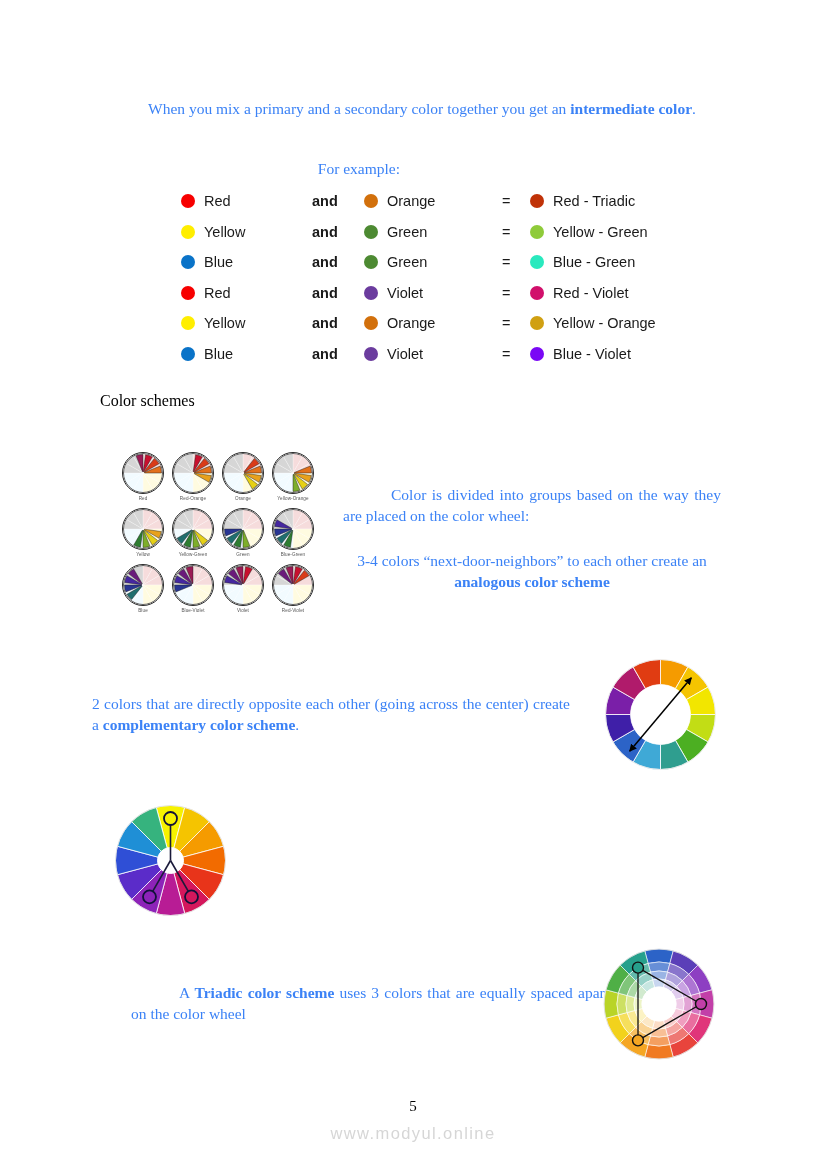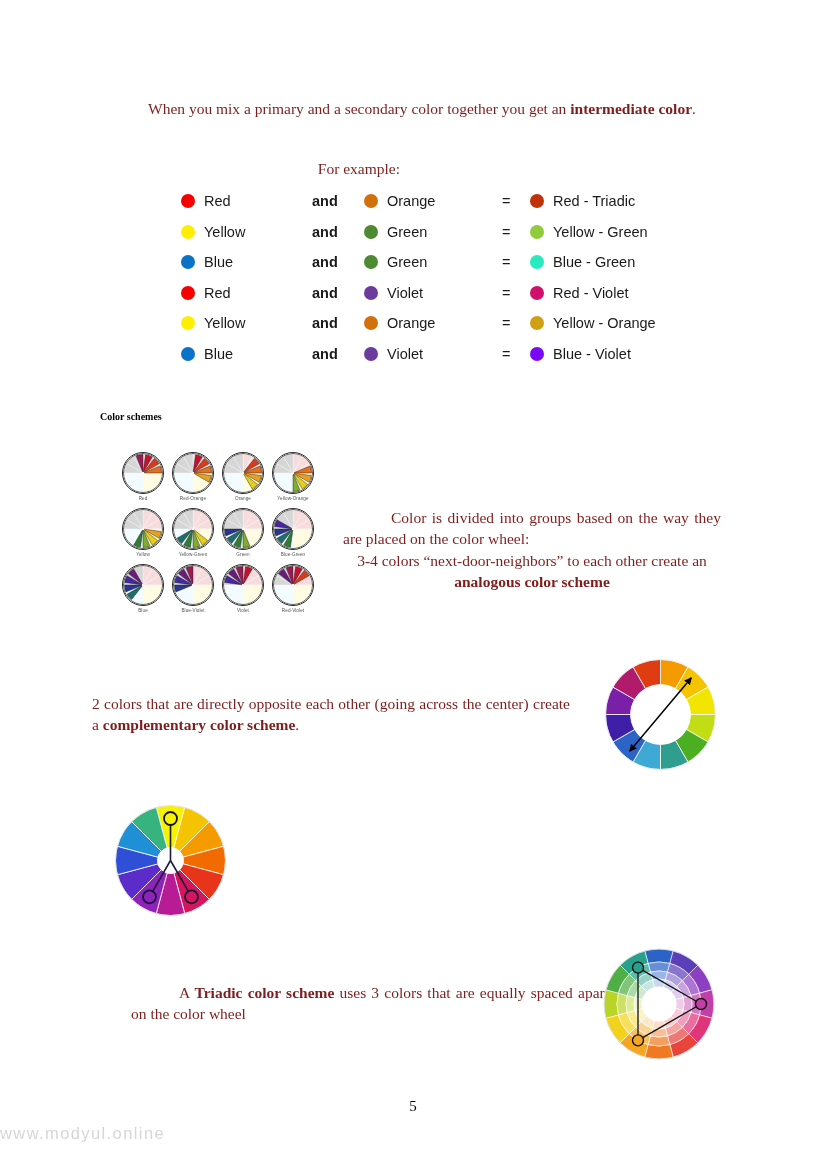--- a/index.html
+++ b/index.html
@@ -22,21 +22,21 @@
     height: 1169px;
   }
 
   
   .para {
     position: absolute;
     font-family: "Liberation Serif", serif;
     font-size: 15.5px;
     line-height: 20.5px;
     text-align: justify;
-    color: #7f1d1d;
+    color: #3b82f6;
   }
   .para .ind { display: inline-block; width: 48px; }
   b, .bold { font-weight: bold; }
 
   
   #intro-para {
     left: 100px; top: 99px; width: 640px;
   }
   #for-example {
     left: 100px; top: 159px; width: 300px;
@@ -72,24 +72,24 @@
     display: inline-block;
     margin-right: 9px;
     flex: 0 0 auto;
   }
   .lbl { white-space: nowrap; }
   .op { white-space: nowrap; }
 
   
   #color-schemes-heading {
     position: absolute;
-    left: 100px; top: 411px;
+    left: 100px; top: 392px;
     font-family: "Liberation Serif", serif;
-    font-weight: bold;
-    font-size: 10px;
+    font-weight: normal;
+    font-size: 16px;
   }
 
   
   #analogous-grid {
     position: absolute;
     left: 118px; top: 452px;
     width: 200px;
     display: grid;
     grid-template-columns: repeat(4, 50px);
     grid-template-rows: repeat(3, 56px);
@@ -114,21 +114,21 @@
     text-align: center;
     font-family: "Liberation Sans", sans-serif;
     font-size: 4.6px;
     color: #555;
     letter-spacing: 0.1px;
     white-space: nowrap;
   }
 
   
   #analogous-para {
-    left: 343px; top: 508px; width: 378px;
+    left: 343px; top: 485px; width: 378px;
   }
   #analogous-para2 {
     left: 343px; top: 551px; width: 378px;
     text-align: center;
   }
   #complementary-para {
     left: 92px; top: 694px; width: 478px;
   }
   #split-para {
     left: 248px; top: 828px; width: 474px;
@@ -149,21 +149,21 @@
     left: 0; top: 1098px;
     width: 826px;
     text-align: center;
     font-family: "Liberation Serif", serif;
     font-size: 15px;
   }
   #watermark {
     position: absolute;
     left: 0; top: 1124px;
     width: 826px;
-    text-align: left;
+    text-align: center;
     font-family: "Liberation Sans", sans-serif;
     font-size: 16.5px;
     letter-spacing: 1.4px;
     color: #d6d6d6;
   }
 </style>
 </head>
 <body>
 
 <div class="page">

